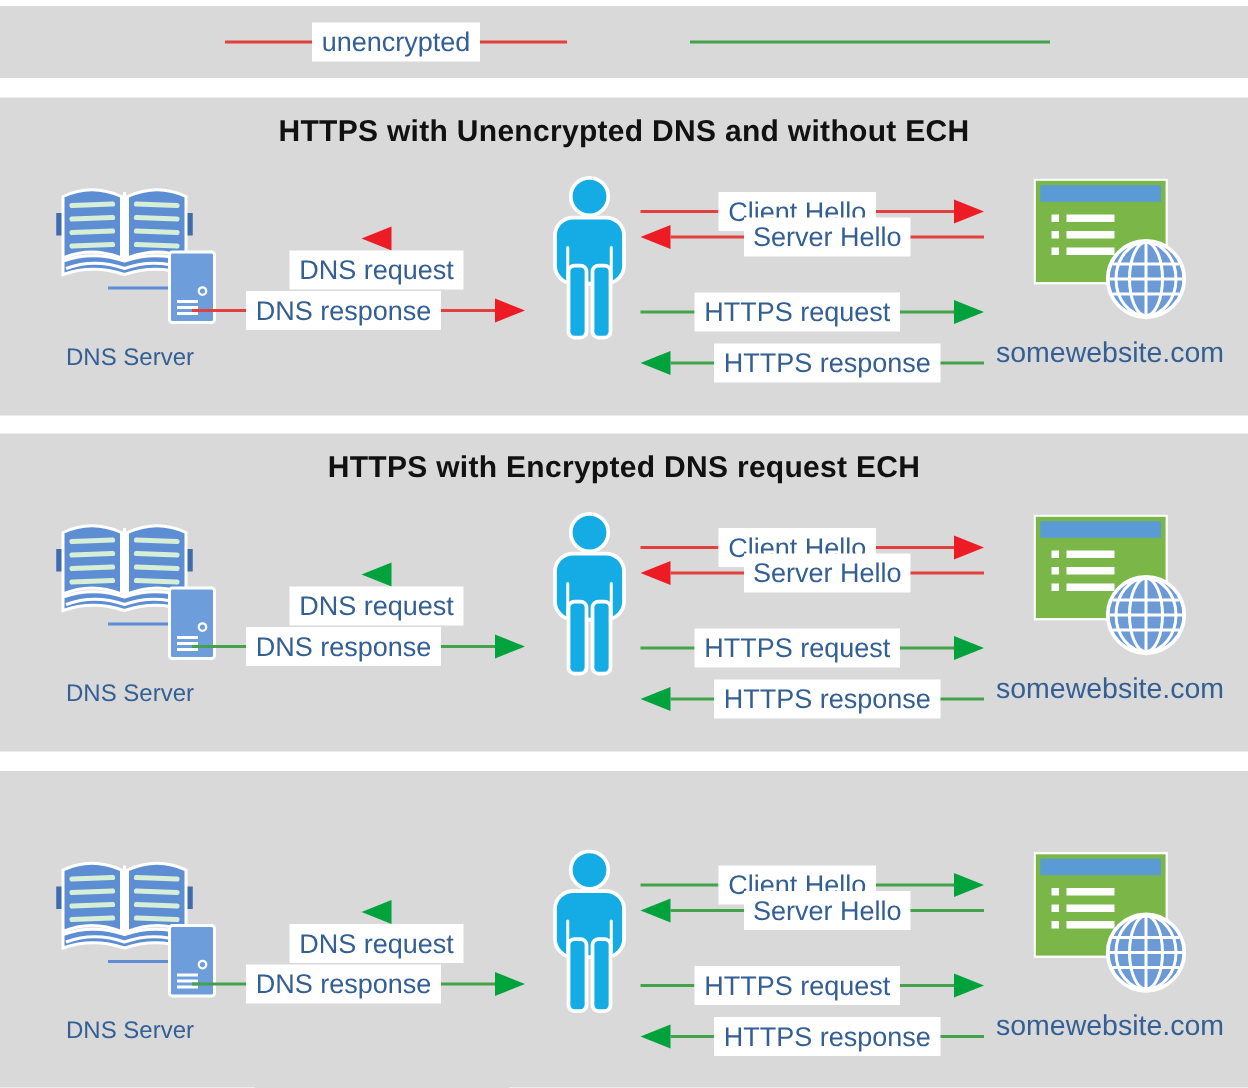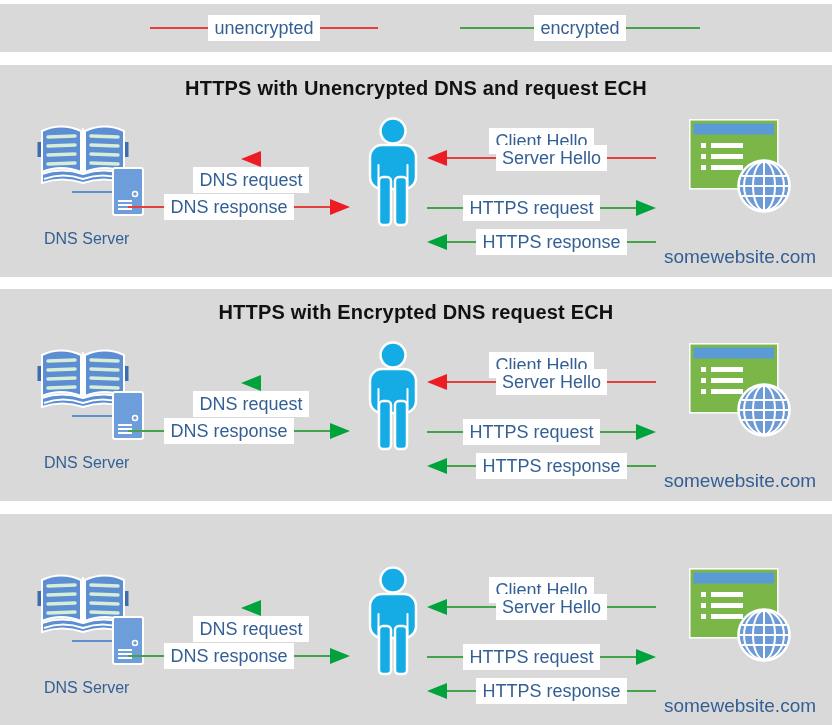--- a/index.html
+++ b/index.html
@@ -35,36 +35,36 @@
   [data-enc="unencrypted"] { --line:var(--unencrypted_line); --head:var(--unencrypted_head); }
   [data-enc="encrypted"]   { --line:var(--encrypted_line);   --head:var(--encrypted_head); }
 
   .legend-item .seg { height:2px; }
   #legend-item-1 { left:150px; width:228px; top:11px; }
   #legend-item-2 { left:460px; width:240px; top:11px; }
 
   
   .l1 { left:140px; width:222px; top:86px;flex-direction:column; }
   .l2 { left:128px; width:222px; top:129px; }
-  .r1 { left:427px; width:229px; top:63px;flex-direction:column; }
+  .r1 { left:427px; width:229px; top:63px; }
   .r2 { left:427px; width:229px; top:80px; }
   .r3 { left:427px; width:229px; top:130px; }
   .r4 { left:427px; width:229px; top:164px; }
 
   
   .dns-icon    { position:absolute; left:36px;  top:57px; }
   .person-icon { position:absolute; left:361px; top:52px; }
   .site-icon   { position:absolute; left:689px; top:54px; }
   .dns-caption {
     position:absolute; left:44px; top:165px; width:130px;
     font-size:16px; color:var(--label_text,#345f94);
   }
   .site-caption {
     position:absolute; left:655px; top:160px; width:170px; text-align:center;
-    font-size:19px; color:var(--label_text,#345f94);margin-top:21px;
+    font-size:19px; color:var(--label_text,#345f94);
   }
   svg { display:block; }
   #symbol-defs { position:absolute; width:0; height:0; overflow:hidden; }
 </style>
 </head>
 <body>
 
 <svg id="symbol-defs" xmlns="http://www.w3.org/2000/svg" aria-hidden="true">
   <symbol id="sym-dns" viewBox="0 0 110 95">
     <line x1="36" y1="70" x2="80" y2="70" stroke="var(--book_fill)" stroke-width="2"></line>
@@ -133,27 +133,26 @@
 </svg>
 
 <div class="section" id="legend-bar">
   <div class="legend-item" id="legend-item-1" data-enc="unencrypted">
     <span class="seg"></span>
     <span class="msg-label">unencrypted</span>
     <span class="seg"></span>
   </div>
   <div class="legend-item" id="legend-item-2" data-enc="encrypted">
     <span class="seg"></span>
-    <span class="msg-label">encrypted</span>
     <span class="seg"></span>
   </div>
 </div>
 
 <div class="section panel" id="panel-1">
-  <div class="panel-title">HTTPS with Unencrypted DNS and request ECH</div>
+  <div class="panel-title">HTTPS with Unencrypted DNS and without ECH</div>
 
   <svg class="dns-icon" width="110" height="95">
       <use href="#sym-dns"></use>
     </svg>
   <svg class="person-icon" width="64" height="110">
       <use href="#sym-person"></use>
     </svg>
   <svg class="site-icon" width="105" height="95">
       <use href="#sym-site"></use>
     </svg>

